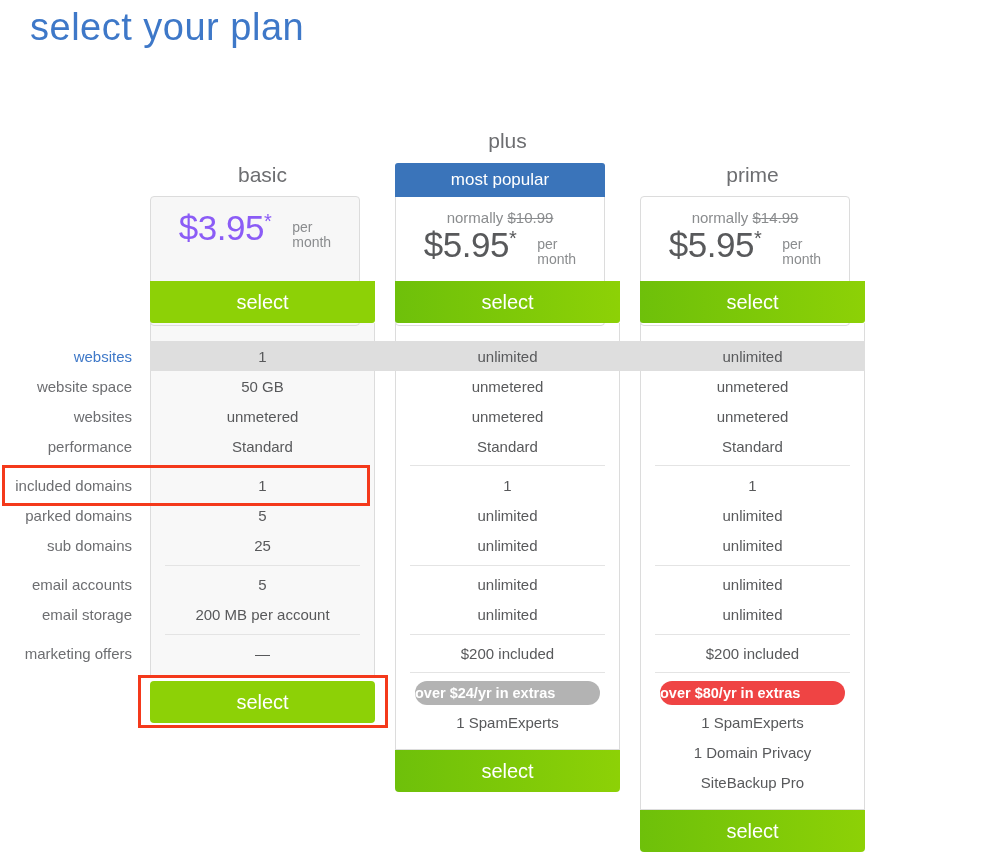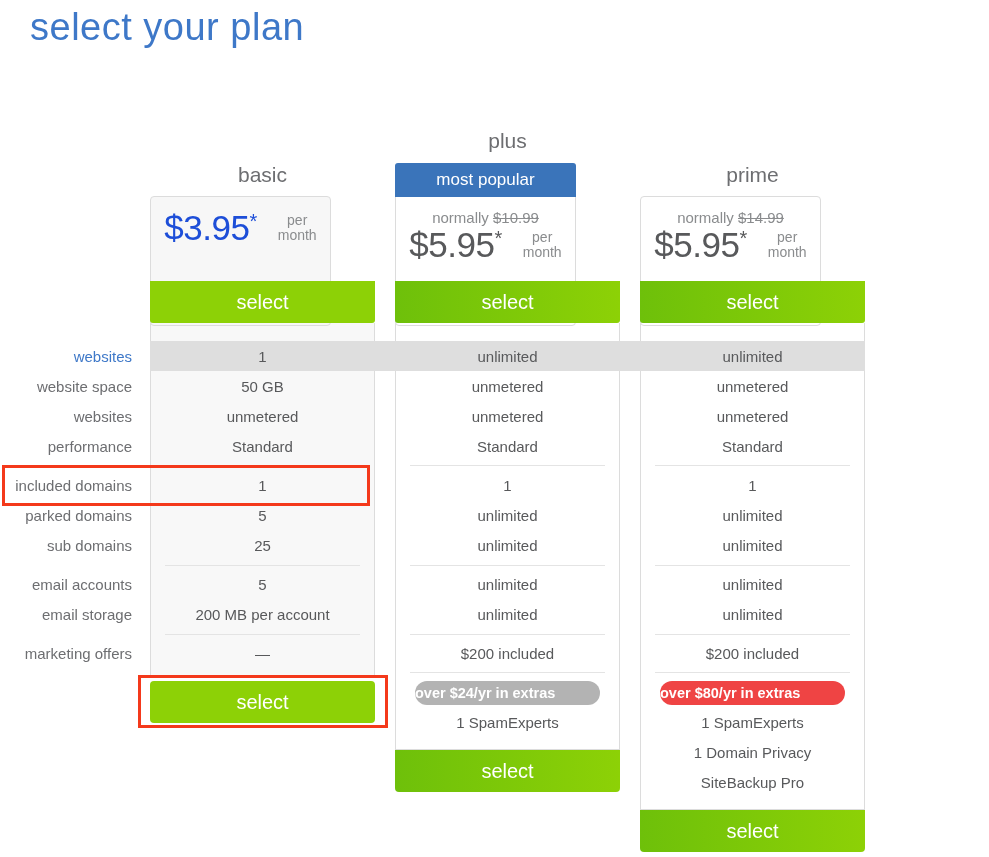--- a/index.html
+++ b/index.html
@@ -40,21 +40,21 @@
     color: #6d6e71;
     white-space: nowrap;
   }
   .plan-name-basic { left: 150px; top: 163px; }
   .plan-name-plus  { left: 395px; top: 129px; }
   .plan-name-prime { left: 640px; top: 163px; }
 
   
   .card {
     position: absolute;
-    width: 181px;
+    width: 210px;
     box-sizing: border-box;
     background: #ffffff;
     border: 1px solid #dcdcdc;
     border-radius: 4px;
   }
   .card-basic { left: 150px; top: 196px; height: 130px; background: #f7f7f7; }
   .card-plus  { left: 395px; top: 163px; height: 163px; }
   .card-prime { left: 640px; top: 196px; height: 130px; }
 
   .popular-banner {
@@ -87,36 +87,36 @@
     align-items: flex-start;
     justify-content: center;
     white-space: nowrap;
   }
   .price-big {
     font-size: 35px;
     font-weight: 400;
     line-height: 1.0;
     letter-spacing: -0.5px;
   }
-  .price-basic-color { color: #1d4ed8; }
+  .price-basic-color { color: #8b5cf6; }
   .price-gray-color  { color: #58595b; }
   .price-star {
     font-size: 20px;
     line-height: 1;
     position: relative;
     top: 1px;
   }
   .per-month {
     font-size: 14px;
     color: #8a8c8e;
     line-height: 1.08;
-    text-align: center;
+    text-align: left;
     margin-left: 21px;
     position: relative;
-    top: 3px;
+    top: 10px;
   }
 
   
   .btn-select {
     position: absolute;
     width: 225px;
     height: 42px;
     line-height: 42px;
     text-align: center;
     color: #ffffff;

